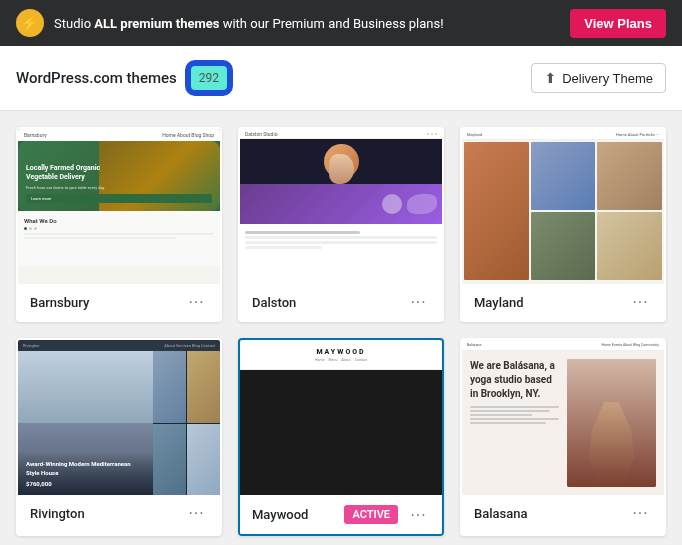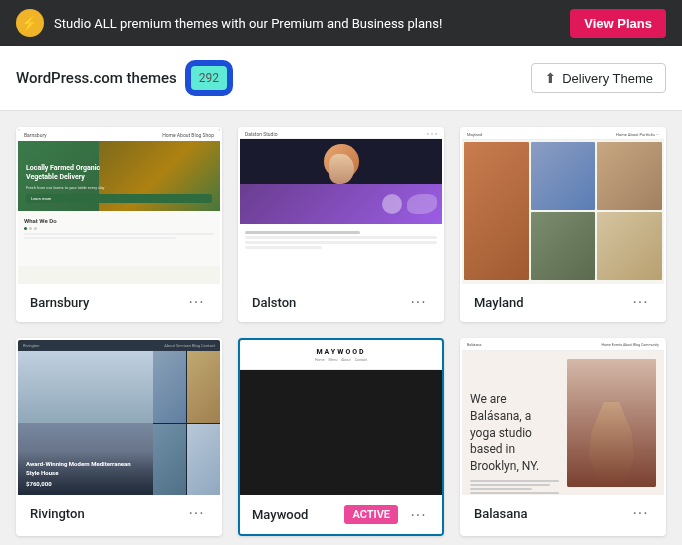--- a/index.html
+++ b/index.html
@@ -34,21 +34,21 @@
       align-items: center;
       justify-content: center;
       font-size: 14px;
       flex-shrink: 0;
     }
     .banner-text {
       color: #fff;
       font-size: 13px;
     }
     .banner-text strong {
-      font-weight: 400;
+      font-weight: 700;
     }
     .view-plans-btn {
       background: #e0185a;
       color: #fff;
       border: none;
       border-radius: 4px;
       padding: 7px 14px;
       font-size: 13px;
       font-weight: 600;
       cursor: pointer;
@@ -151,20 +151,21 @@
     .barnsbury-nav span { font-size: 5px; color: #555; }
     .barnsbury-hero {
       background: linear-gradient(135deg, #3a7a4a, #2d5a35);
       height: 70px;
       display: flex;
       flex-direction: column;
       justify-content: flex-end;
       padding: 8px;
       position: relative;
       overflow: hidden;
+      border-radius: 9px;
     }
     .barnsbury-veggie-overlay {
       position: absolute;
       right: 0; top: 0;
       width: 60%;
       height: 100%;
       background: linear-gradient(135deg, #8b6914, #c4860a, #4a7c3f);
       opacity: 0.85;
       border-radius: 0;
     }
@@ -448,26 +449,25 @@
     .balasana-content {
       padding: 8px;
       height: calc(100% - 11px);
       display: flex;
       gap: 8px;
     }
     .balasana-text-col {
       flex: 1;
     }
     .balasana-heading {
-      font-size: 12px;
-      font-weight: 400;
+      font-size: 10px;
+      font-weight: 700;
       color: #333;
       line-height: 1.4;
       margin-bottom: 5px;
-      margin-top: 32px;
     }
     .balasana-body-text {
       height: 2px;
       background: #ccc;
       margin: 2px 0;
       border-radius: 1px;
     }
     .balasana-img-col {
       flex: 1;
       background: linear-gradient(135deg, #c0a8a0, #8a6060);

